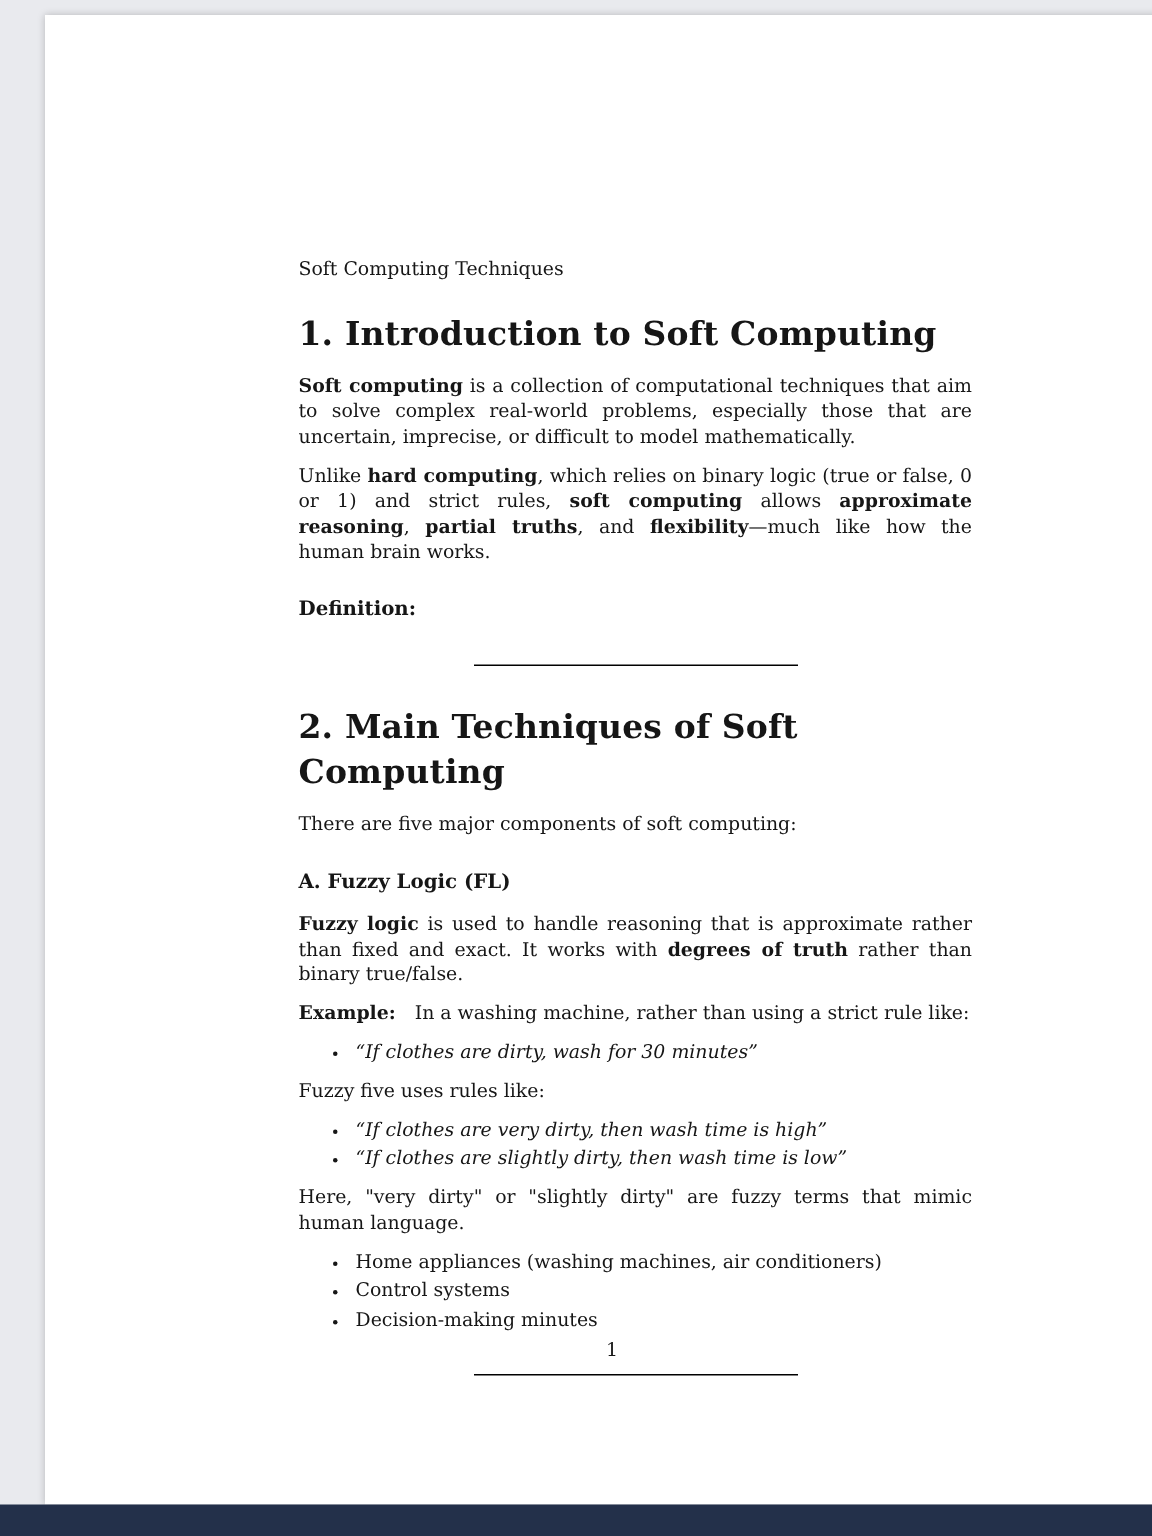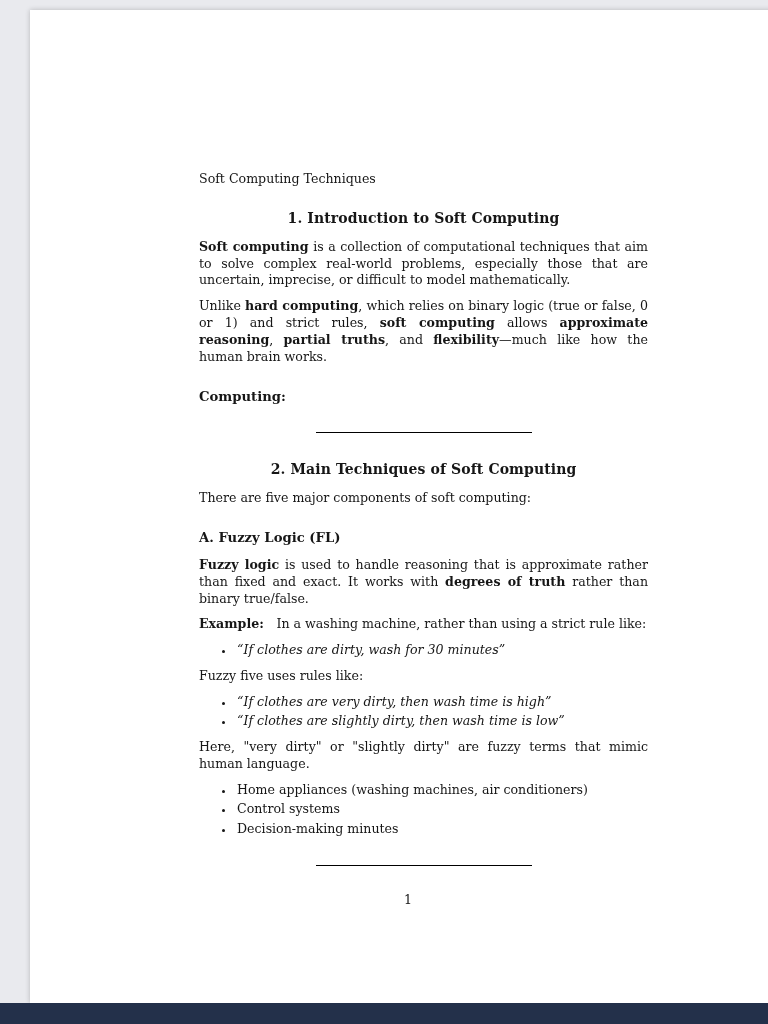--- a/index.html
+++ b/index.html
@@ -34,25 +34,24 @@
     line-height: 1.34;
   }
 
   .doc-header {
     font-size: 12.6px;
     font-weight: 400;
     margin: 0 0 4px 0;
   }
 
   h2.sec {
-    font-size: 14px;
+    font-size: 22px;
     font-weight: 700;
     margin: 21px 0 11px 0;
     letter-spacing: 0.1px;
-    text-align: center;
   }
 
   h3.sub {
     font-size: 13.2px;
     font-weight: 700;
     margin: 22px 0 10px 0;
   }
 
   .content p {
     margin: 9px 0;
@@ -99,21 +98,21 @@
 <body>
 
 <div class="viewport">
   <div class="page">
     <div class="content">
       <p class="doc-header">Soft Computing Techniques</p>
 
     <h2 class="sec">1. Introduction to Soft Computing</h2>
         <p><b>Soft computing</b><span> is a collection of computational techniques that aim to solve complex real-world problems, especially those that are uncertain, imprecise, or difficult to model mathematically.</span></p>
         <p><span>Unlike </span><b>hard computing</b><span>, which relies on binary logic (true or false, 0 or 1) and strict rules, </span><b>soft computing</b><span> allows </span><b>approximate reasoning</b><span>, </span><b>partial truths</b><span>, and </span><b>flexibility</b><span>—much like how the human brain works.</span></p>
-        <h3 class="sub">Computing:</h3>
+        <h3 class="sub">Definition:</h3>
         <hr class="rule">
         <h2 class="sec">2. Main Techniques of Soft Computing</h2>
         <p><span>There are five major components of soft computing:</span></p>
         <h3 class="sub">A. Fuzzy Logic (FL)</h3>
         <p><b>Fuzzy logic</b><span> is used to handle reasoning that is approximate rather than fixed and exact. It works with </span><b>degrees of truth</b><span> rather than binary true/false.</span></p>
         <p><b>Example:</b><span> In a washing machine, rather than using a strict rule like:</span></p>
         <ul>
           <li><i>“If clothes are dirty, wash for 30 minutes”</i></li>
         </ul>
         <p><span>Fuzzy five uses rules like:</span></p>

